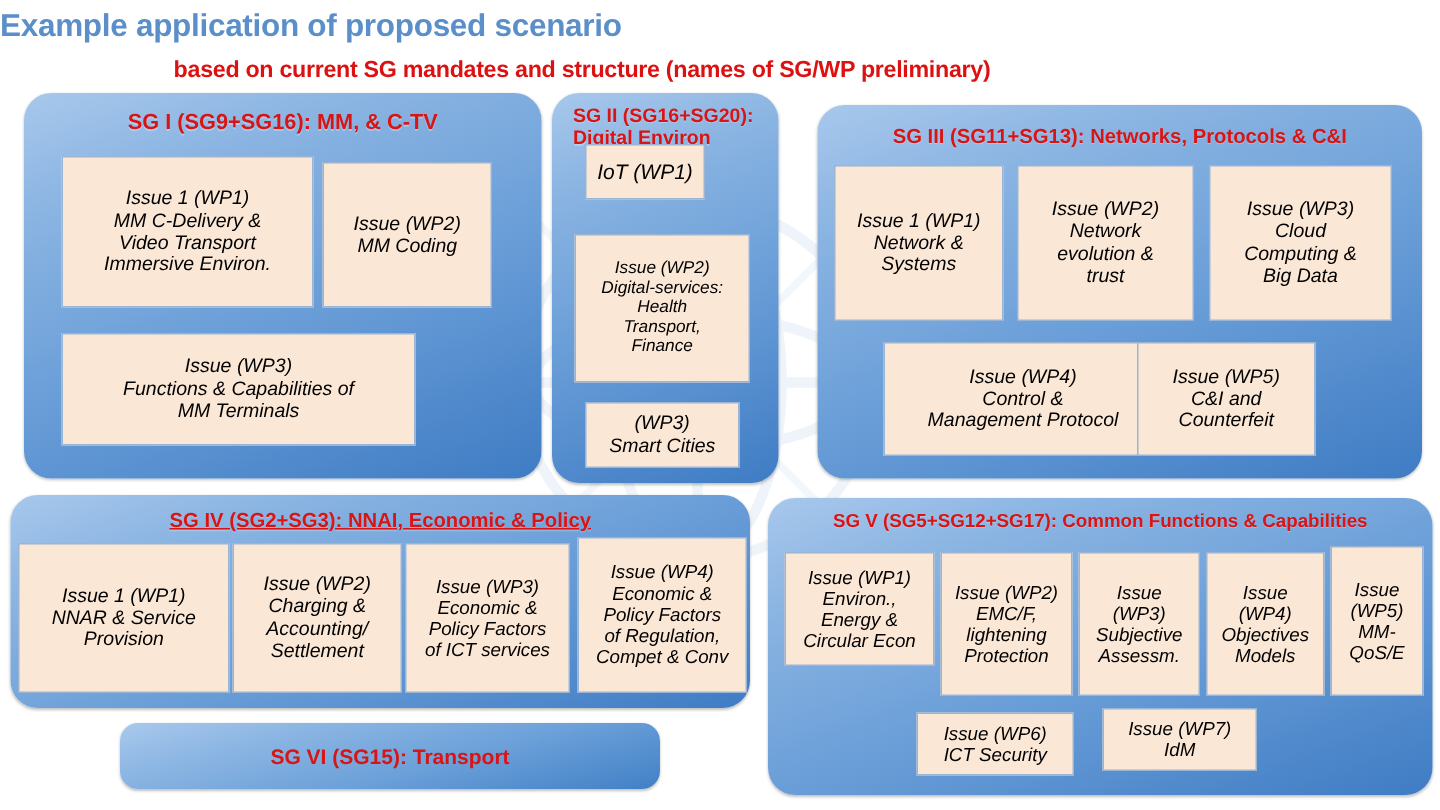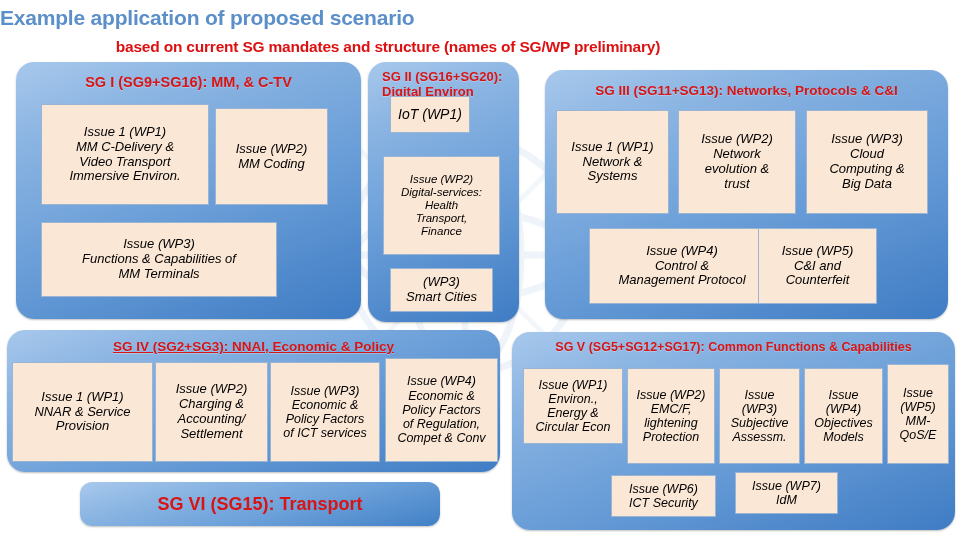--- a/index.html
+++ b/index.html
@@ -95,21 +95,21 @@
     background: linear-gradient(165deg, #a9c9ed 0%, #8cb6e3 25%, #6ba0d9 60%, #4180c6 100%);
     box-shadow: 0 1px 2px rgba(0,0,0,0.25);
     display: flex;
     align-items: center;
     justify-content: center;
     z-index: 5;
   }
   .pill .ptxt {
     color: #d81414;
     font-weight: bold;
-    font-size: 18px;
+    font-size: 14px;
   }
 </style>
 </head>
 <body>
 
 <svg class="watermark" viewBox="0 0 330 330">
   <g fill="none" stroke="#c9dcf0" stroke-width="7">
     <circle cx="165" cy="165" r="118"></circle>
     <ellipse cx="165" cy="165" rx="56" ry="118"></ellipse>
     <ellipse cx="165" cy="165" rx="110" ry="44"></ellipse>

